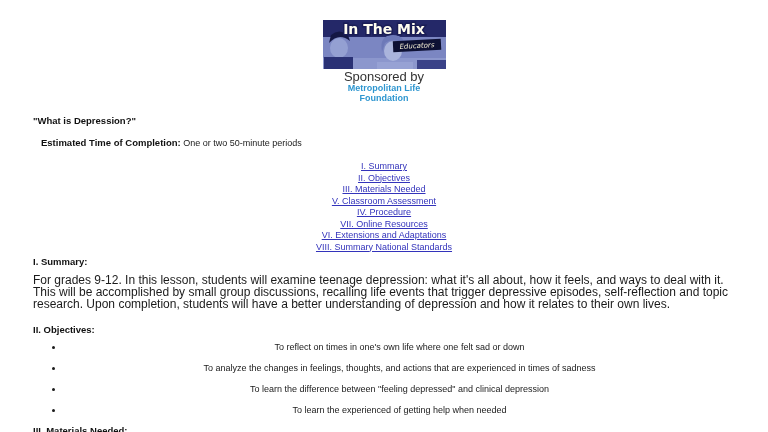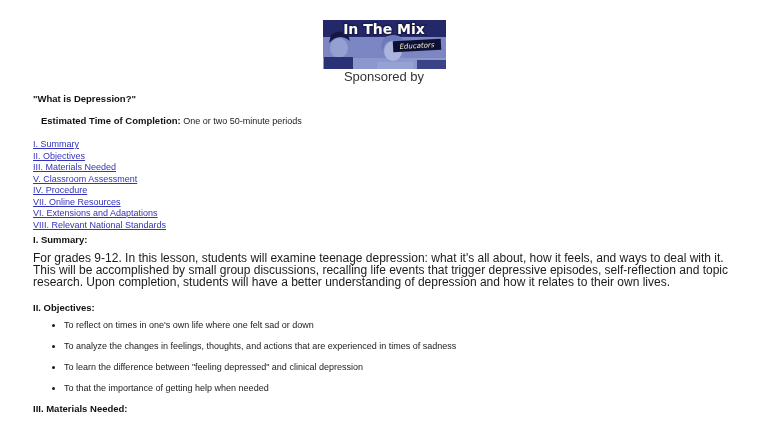--- a/index.html
+++ b/index.html
@@ -54,20 +54,21 @@
   .time-line .label {
     font-weight: bold;
     font-size: 9.5px;
     color: #111111;
     padding-left: 8px;
   }
   .toc {
     margin-top: 12px;
     font-size: 9px;
     line-height: 11.5px;
+    text-align: center;
   }
   .toc a {
     color: #3333bb;
     text-decoration: underline;
     cursor: pointer;
   }
   .section-heading {
     font-size: 9.5px;
     line-height: 12px;
     font-weight: bold;
@@ -79,20 +80,21 @@
     font-size: 12px;
     line-height: 12px;
     max-width: 702px;
   }
   .heading-objectives { margin-top: 14px; }
   ul.objectives {
     margin: 5px 0 5px 0;
     padding-left: 31px;
     font-size: 9px;
     line-height: 12px;
+    text-align: center;
   }
   ul.objectives li {
     margin-bottom: 9px;
   }
   .heading-materials { margin-top: 2px; }
 </style>
 </head>
 <body>
 
 <div class="header">
@@ -107,46 +109,50 @@
     <ellipse cx="70" cy="31" rx="9" ry="10" fill="#aab4dc"></ellipse>
     <rect x="54" y="42" width="36" height="7" fill="#97a2d4"></rect>
     <rect x="94" y="40" width="29" height="9" fill="#3a4288"></rect>
     <text x="61" y="14" text-anchor="middle" font-size="14" font-weight="bold" fill="#fffdf0" stroke="#1a1d55" stroke-width="3" paint-order="stroke" font-family="'DejaVu Sans', sans-serif">In The Mix</text>
     <g transform="rotate(-3 94 25)">
       <rect x="70" y="20" width="48" height="11" fill="#0d1033"></rect>
       <text x="94" y="28" text-anchor="middle" font-size="7" font-style="italic" fill="#f2ecd2" font-family="'DejaVu Sans', sans-serif">Educators</text>
     </g>
   </svg>
   <div class="sponsored">Sponsored by</div>
+  <div class="sponsor-name">
+    <div>Metropolitan Life</div>
+    <div>Foundation</div>
+  </div>
 </div>
 
 <div class="content">
   <div class="page-title">"What is Depression?"</div>
 
   <div class="time-line">
     <span class="label">Estimated Time of Completion:</span>
     <span>One or two 50-minute periods</span>
   </div>
 
   <div class="toc">
     <div><a>I. Summary</a></div>
     <div><a>II. Objectives</a></div>
     <div><a>III. Materials Needed</a></div>
     <div><a>V. Classroom Assessment</a></div>
     <div><a>IV. Procedure</a></div>
     <div><a>VII. Online Resources</a></div>
     <div><a>VI. Extensions and Adaptations</a></div>
-    <div><a>VIII. Relevant National Standards</a></div>
+    <div><a>VIII. Summary National Standards</a></div>
   </div>
 
   <div class="section-heading heading-summary">I. Summary:</div>
   <div class="summary-body">For grades 9-12. In this lesson, students will examine teenage depression: what it's all about, how it feels, and ways to deal with it. This will be accomplished by small group discussions, recalling life events that trigger depressive episodes, self-reflection and topic research. Upon completion, students will have a better understanding of depression and how it relates to their own lives.</div>
 
   <div class="section-heading heading-objectives">II. Objectives:</div>
   <ul class="objectives">
     <li>To reflect on times in one's own life where one felt sad or down</li>
     <li>To analyze the changes in feelings, thoughts, and actions that are experienced in times of sadness</li>
     <li>To learn the difference between "feeling depressed" and clinical depression</li>
-    <li>To that the importance of getting help when needed</li>
+    <li>To learn the experienced of getting help when needed</li>
   </ul>
 
   <div class="section-heading heading-materials">III. Materials Needed:</div>
 </div>
 
 </body></html>

